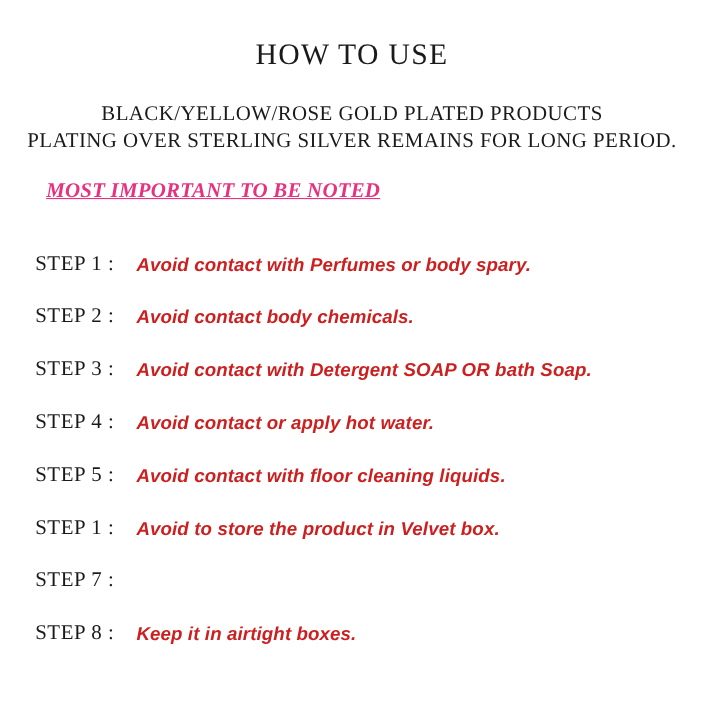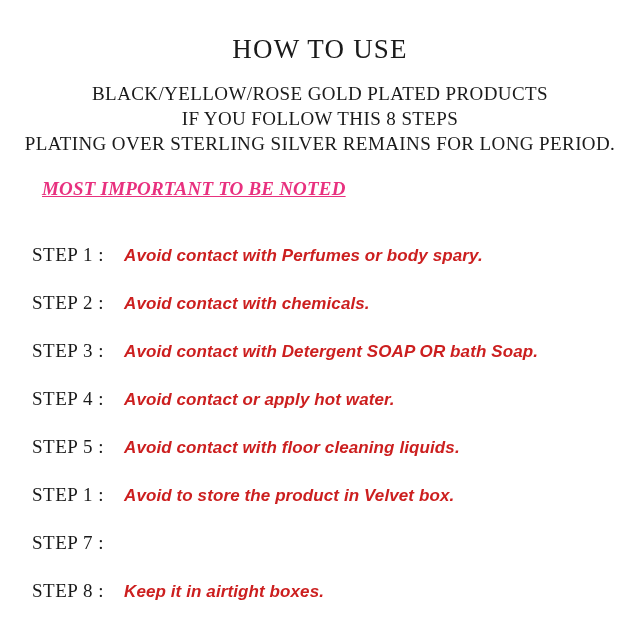--- a/index.html
+++ b/index.html
@@ -25,21 +25,21 @@
     padding-top: 34px;
   }
   .title {
     font-family: "Liberation Serif", serif;
     font-size: 27px;
     letter-spacing: 1.2px;
     color: #1a1a1a;
     line-height: 1.15;
   }
   .subtitle-block {
-    margin-top: 16px;
+    margin-top: 26px;
   }
   .subtitle {
     font-family: "Liberation Serif", serif;
     font-size: 19px;
     letter-spacing: 0.4px;
     color: #1a1a1a;
     line-height: 1.32;
     white-space: nowrap;
   }
   .notice {
@@ -83,39 +83,38 @@
 </style>
 </head>
 <body>
 
 <div class="page">
 
   <div class="header">
     <div class="title">HOW TO USE</div>
     <div class="subtitle-block">
       <div class="subtitle">BLACK/YELLOW/ROSE GOLD PLATED PRODUCTS</div>
-      <div class="subtitle">IF YOU FOLLOW THIS 8 STEPS</div>
       <div class="subtitle">PLATING OVER STERLING SILVER REMAINS FOR LONG PERIOD.</div>
     </div>
   </div>
 
   <div>
     <div class="notice">MOST IMPORTANT TO BE NOTED</div>
   </div>
 
   <div class="steps">
 
     <div class="step-row">
       <span class="step-label">STEP 1 :</span>
       <span class="step-text">Avoid contact with Perfumes or body spary.</span>
     </div>
 
     <div class="step-row">
       <span class="step-label">STEP 2 :</span>
-      <span class="step-text">Avoid contact with chemicals.</span>
+      <span class="step-text">Avoid contact body chemicals.</span>
     </div>
 
     <div class="step-row">
       <span class="step-label">STEP 3 :</span>
       <span class="step-text">Avoid contact with Detergent SOAP OR bath Soap.</span>
     </div>
 
     <div class="step-row">
       <span class="step-label">STEP 4 :</span>
       <span class="step-text">Avoid contact or apply hot water.</span>

